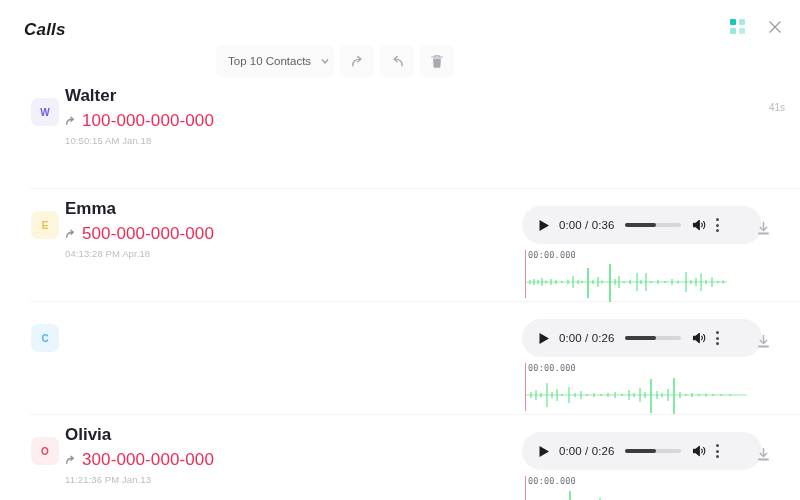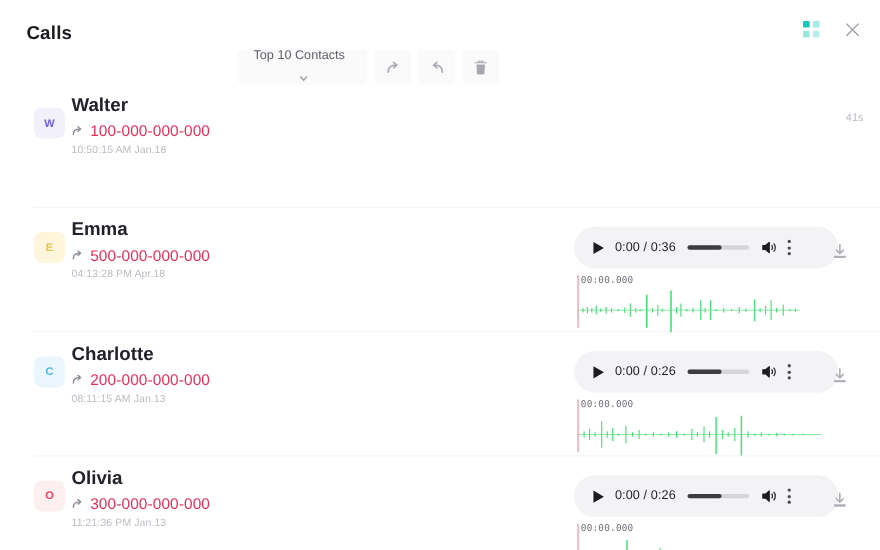--- a/index.html
+++ b/index.html
@@ -16,20 +16,21 @@
   }
 
   
   .page-title {
     position: absolute;
     left: 24px; top: 20px;
     font-size: 17px;
     font-weight: 700;
     color: #1b1b1f;
     letter-spacing: .2px;
+    font-style: italic;
   }
   .win-icons {
     position: absolute;
     right: 16px; top: 18px;
     display: flex;
     align-items: center;
     gap: 20px;
   }
   .grid-icon {
     width: 16px; height: 16px;
@@ -58,21 +59,21 @@
     display: flex; align-items: center;
     justify-content: space-between;
     height: 32px;
     padding: 0 10px 0 12px;
     background: #fafafb;
     border-radius: 5px;
     color: #5f6069;
     font-size: 11.5px;
     white-space: nowrap;
   }
-  .select.contacts { width: 118px; flex-direction: column; }
+  .select.contacts { width: 118px; }
   .select.calls    { width: 108px; }
   .select .lbl { margin-right: 8px; }
   .chev { width: 12px; height: 12px; color: #9b9ca5; flex: none; }
   .chev svg { display:block; }
 
   .icon-btn {
     width: 34px; height: 32px;
     display: flex; align-items: center; justify-content: center;
     background: #fafafb;
     border-radius: 5px;
@@ -111,21 +112,21 @@
   .name {
     font-size: 17px; font-weight: 700; color: #20212a;
     margin-bottom: 5px;
   }
   .phone-line {
     display: flex; align-items: center; gap: 5px;
     margin-bottom: 4px;
   }
   .dir-icon { width: 12px; height: 12px; color: #8d8e98; flex: none; }
   .dir-icon svg { display: block; }
-  .phone { font-size: 14px; color: #ec2d58; letter-spacing: .1px; }
+  .phone { font-size: 17px; color: #ec2d58; letter-spacing: .1px; }
   .time { font-size: 9.5px; color: #bcbcc4; letter-spacing: .1px; }
 
   .dur-badge {
     position: absolute;
     right: 15px; top: 26px;
     font-size: 10px;
     color: #b9b9c2;
   }
 
   
@@ -375,33 +376,20 @@
           <path d="M8.5 1.4 v7.2 M5.4 6.4 L8.5 9.6 L11.6 6.4" fill="none" stroke="currentColor" stroke-width="1.5" stroke-linecap="round" stroke-linejoin="round"></path>
           <rect x="3.2" y="11.4" width="10.6" height="2.2" rx="0.5"></rect>
         </svg>
       </div>
     </div>
 
     <div class="row">
       <div class="avatar av-c">
         <span>C</span>
       </div>
-      <div class="meta">
-        <div class="name">Charlotte</div>
-        <div class="phone-line">
-          <span class="dir-icon">
-            <svg viewBox="0 0 13 13" fill="none" stroke="currentColor" stroke-width="1.4" stroke-linecap="round" stroke-linejoin="round">
-              <path d="M1.8 10 C1.8 6 4.5 4.6 8.2 4.6"></path>
-                <path d="M6.4 2.4 L9 4.6 L6.4 6.8"></path>
-            </svg>
-          </span>
-          <span class="phone">200-000-000-000</span>
-        </div>
-        <div class="time">08:11:15 AM Jan.13</div>
-      </div>
 
       <div class="player-wrap">
         <div class="player-bar">
           <span class="play-icon">
             <svg viewBox="0 0 12 13" fill="currentColor">
                 <path d="M1.5 1 L11 6.5 L1.5 12 Z"></path>
               </svg>
           </span>
           <span class="timecode">0:00 / 0:26</span>
           <span class="vol-slider">

